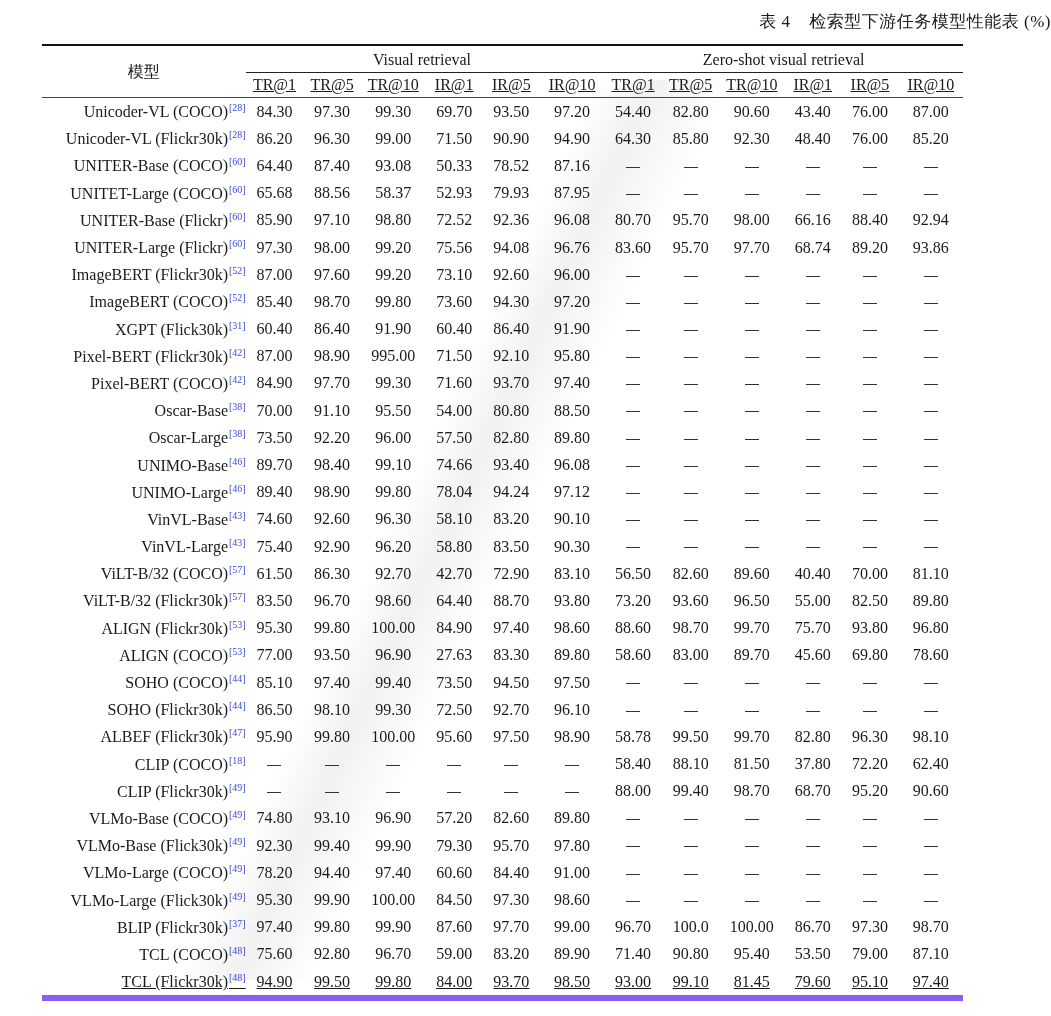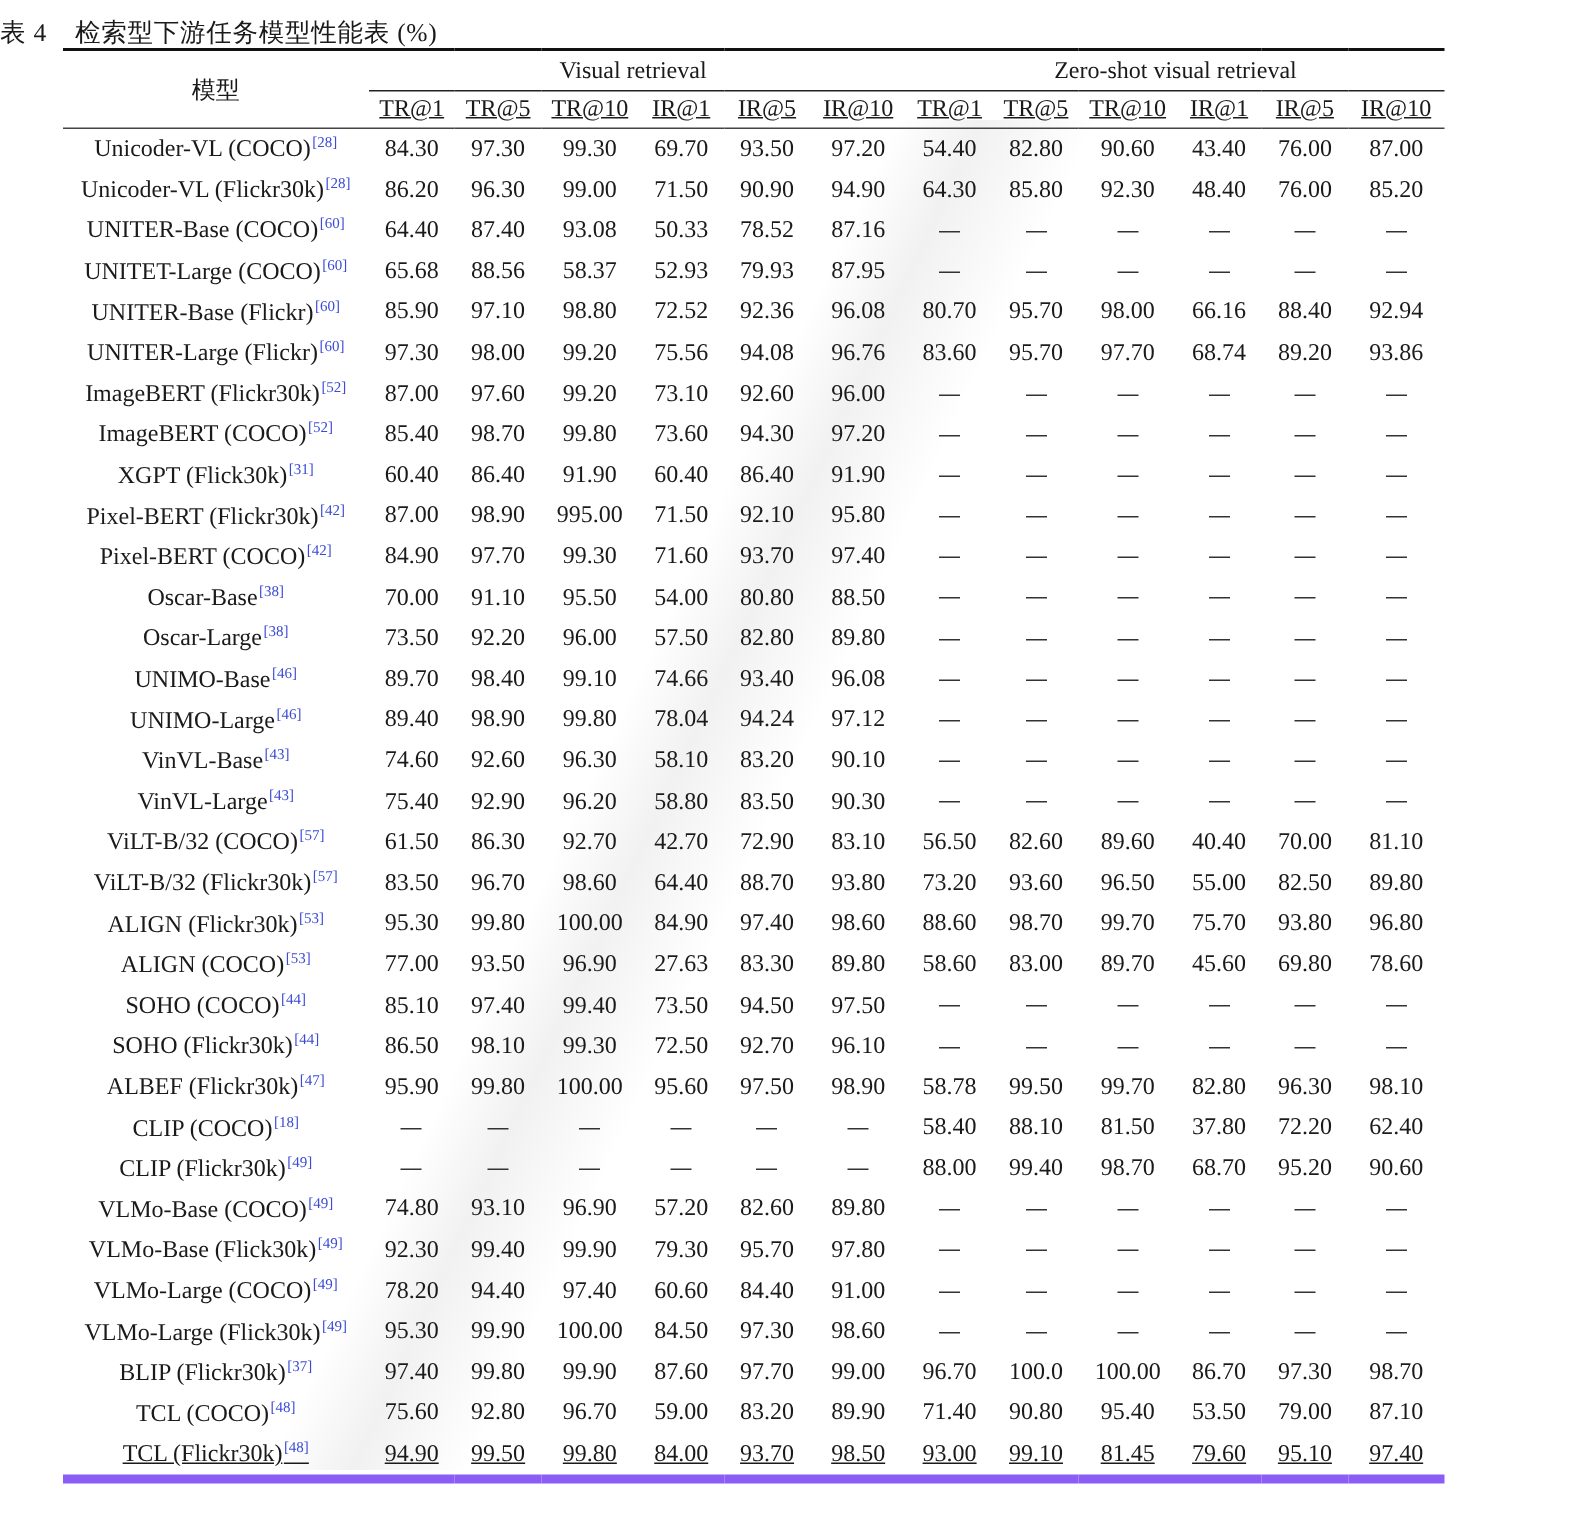--- a/index.html
+++ b/index.html
@@ -6,37 +6,37 @@
   body {
     width: 1051px; height: 1016px; position: relative; overflow: hidden;
     font-family: "Liberation Serif", "DejaVu Serif", serif; color: #1a1a1a;
   }
   .watermark {
     position: absolute; left: 150px; top: 80px; width: 700px; height: 900px;
     pointer-events: none;
     background: linear-gradient(115deg, transparent 40%, rgba(200,200,200,0.25) 45%, transparent 52%);
   }
   .caption {
-    position: absolute; top: 10px; left: 0; width: 1051px; text-align: left;
+    position: absolute; top: 10px; left: 0; width: 1051px; text-align: right;
     font-size: 17px; letter-spacing: 0.5px;
   }
   .caption .num { margin-right: 14px; }
   table.results {
-    position: absolute; left: 42px; top: 32px; width: 921px;
+    position: absolute; left: 42px; top: 44px; width: 921px;
     border-collapse: collapse; font-size: 16px;
   }
   table.results .top-rule td, table.results .top-rule th { border-top: 2px solid #111; }
   th, td { padding: 0; text-align: center; font-weight: normal; white-space: nowrap; }
   thead tr.group th { height: 24px; padding-top: 2px; }
   thead tr.group th.grp { border-bottom: 1px solid #222; margin-top: 24px; }
   thead tr.group th.grp.left { padding-right: 6px; }
   thead tr.sub th { height: 24px; border-bottom: 1.5px solid #444; text-decoration: underline; }
   thead th.model-h { width: 206px; vertical-align: middle; border-bottom: 1.5px solid #444; }
   tbody td { height: 27.2px; }
-  tbody td.model { text-align: center; }
+  tbody td.model { text-align: right; }
   tbody tr:last-child td { border-bottom: 6px solid #8b5cf6; text-decoration: underline; }
   sup.ref { color: #3b4bd6; font-size: 10px; vertical-align: 6px; margin-left: 1px; }
   .dash { display: inline-block; width: 14px; border-top: 1px solid #333; vertical-align: middle; }
   col.c { width: 59px; }
   col.c10 { width: 66px; }
 </style>
 </head>
 <body>
 
 <div class="watermark"></div>

